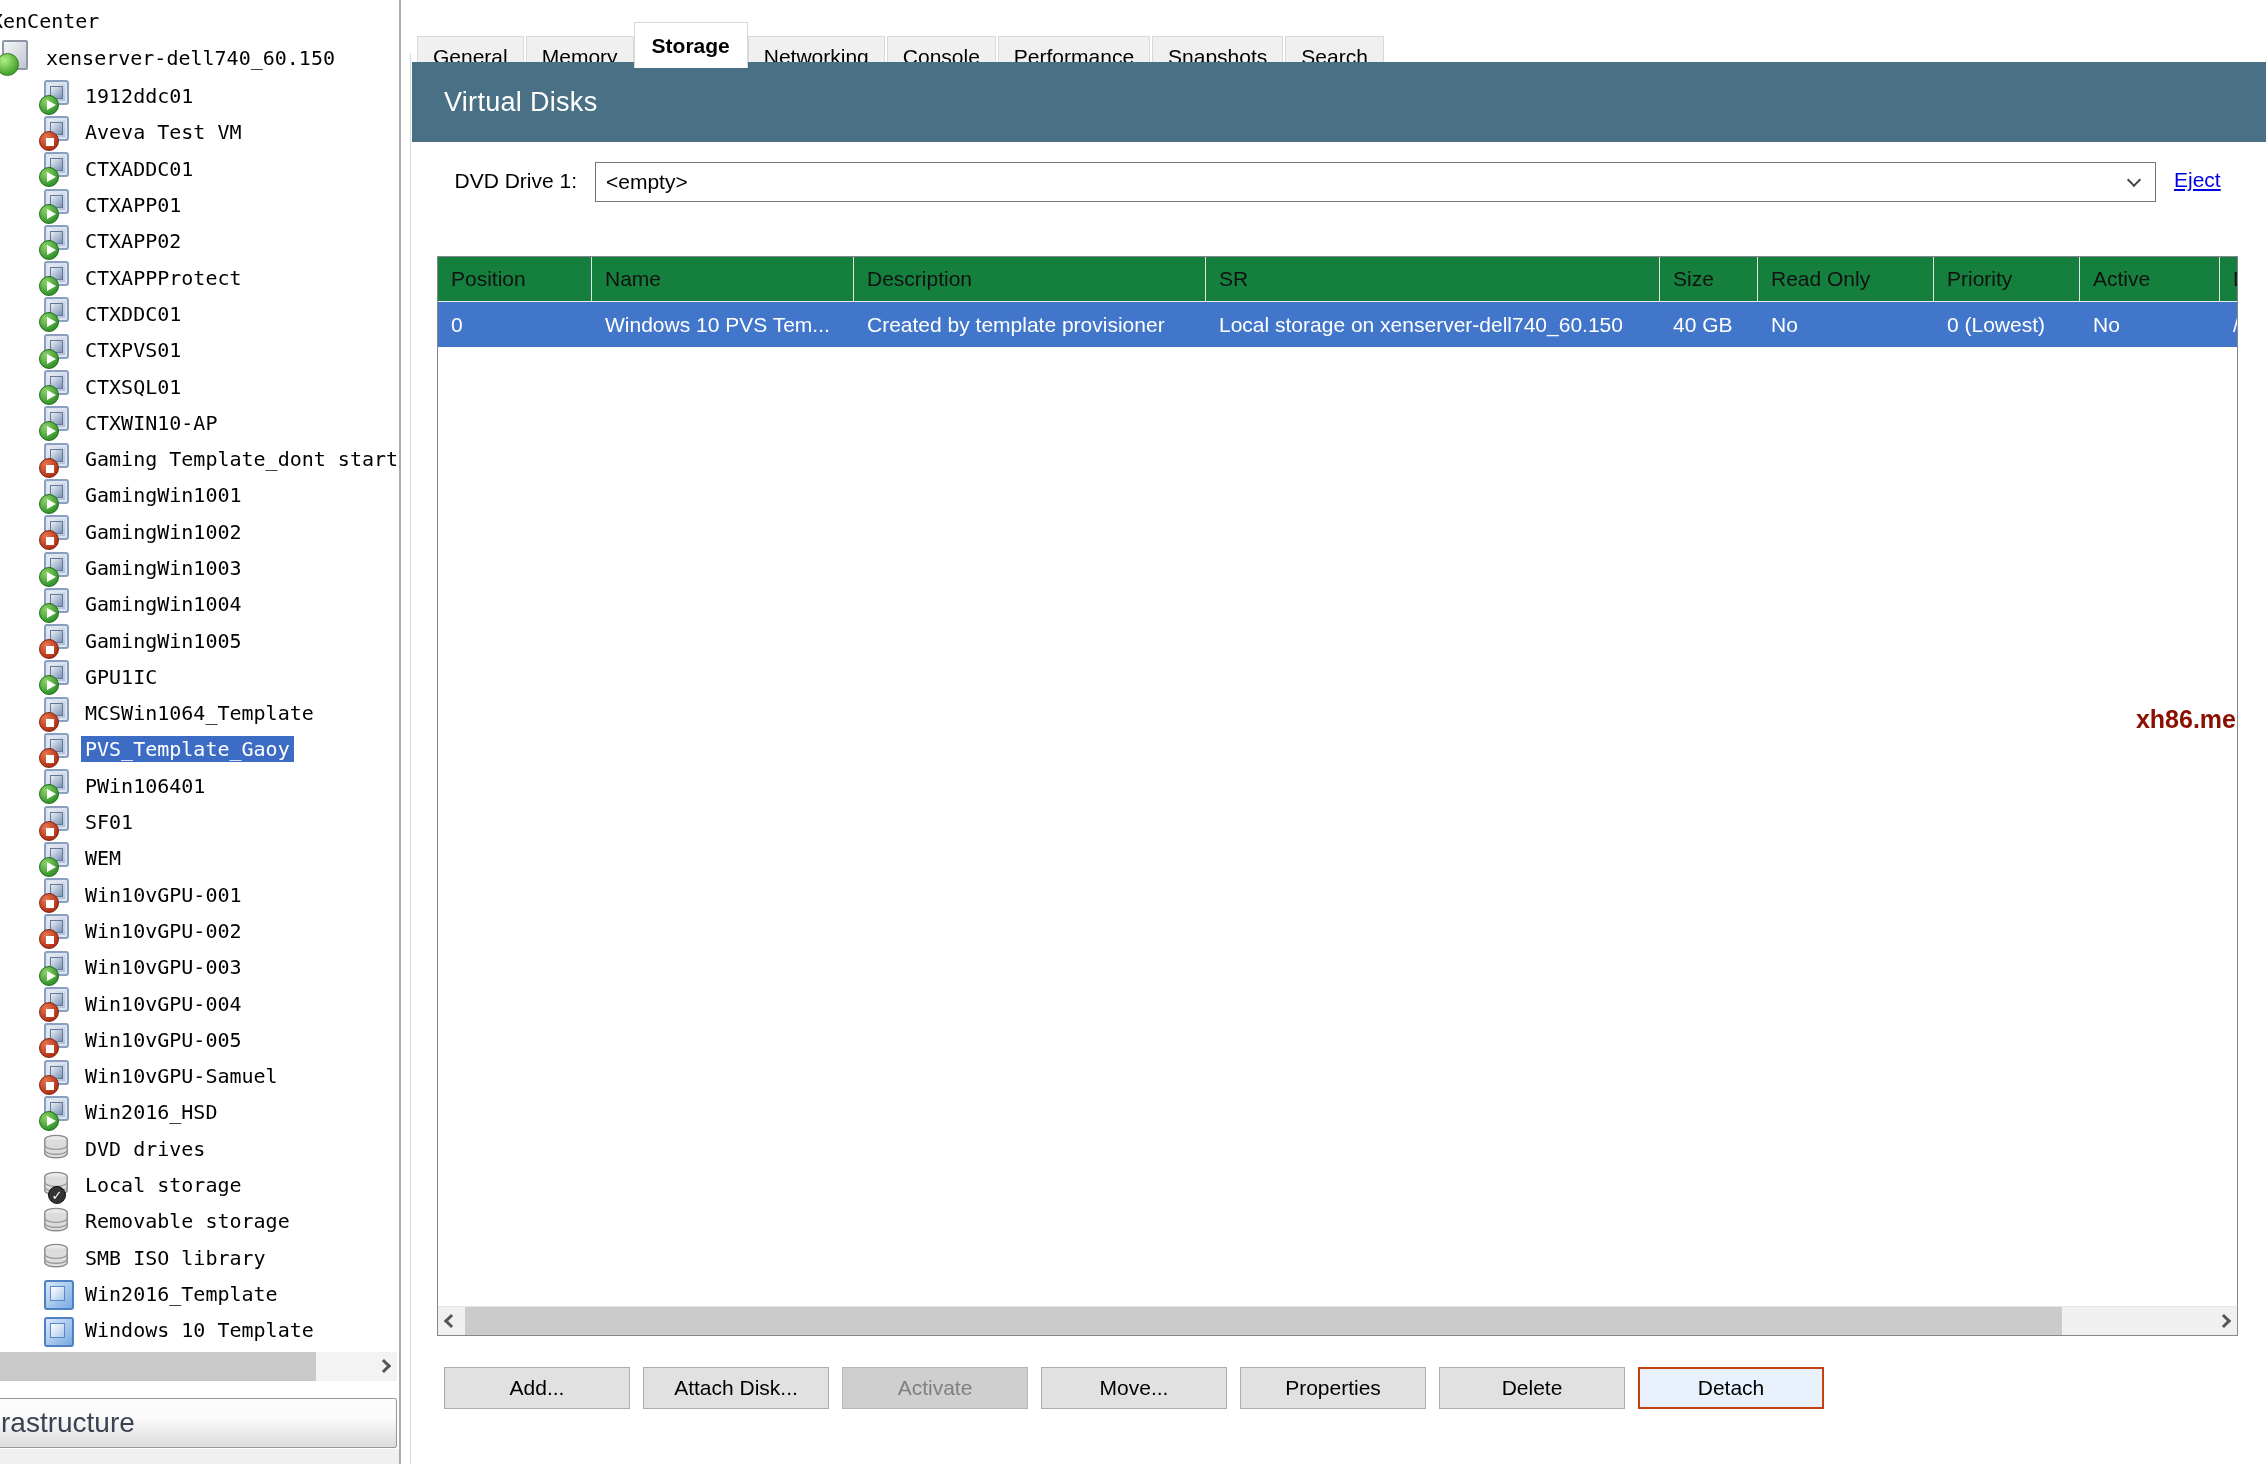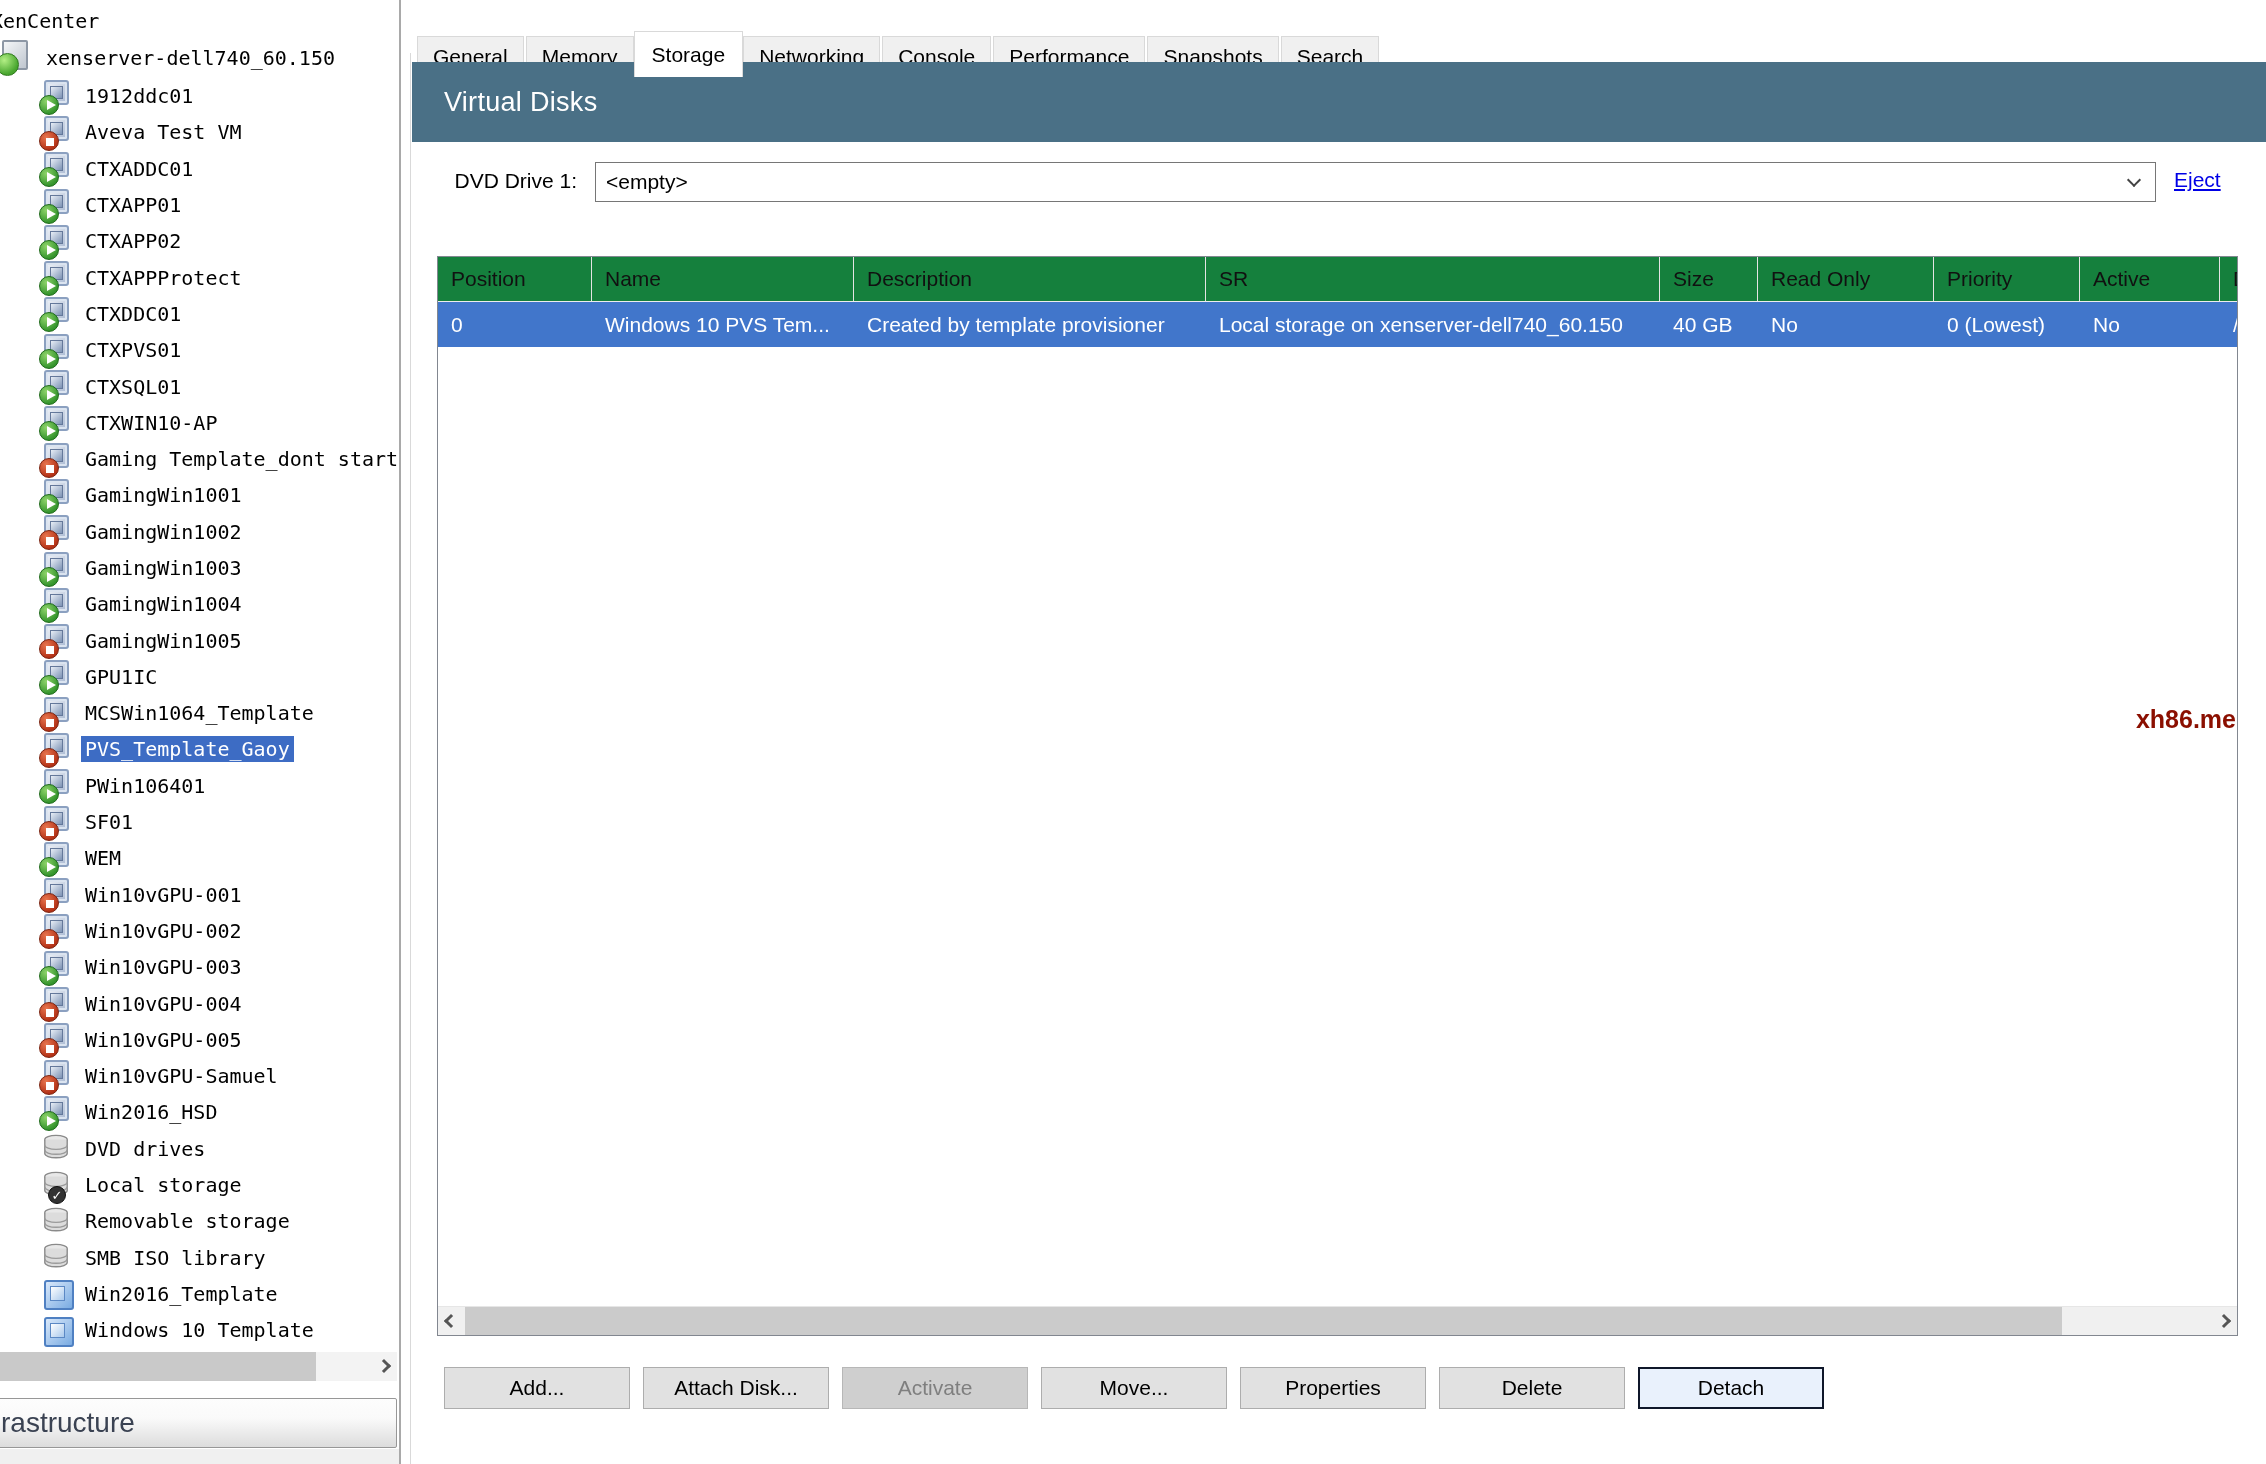--- a/index.html
+++ b/index.html
@@ -69,21 +69,21 @@
   .infra-bar{position:absolute;left:-2px;top:1398px;width:399px;height:50px;
     background:linear-gradient(#fdfdfd,#fafafa 40%,#dcdcdc);border:1px solid #979797;border-radius:2px;
     display:flex;align-items:center;overflow:hidden;}
   .infra-bar .label{font-size:28px;color:#3a4252;margin-left:2px;white-space:nowrap;}
   .sidebar-bottom-strip{position:absolute;left:0;top:1449px;width:399px;height:15px;background:#f0f0f0;}
   
   .main{position:absolute;left:411px;top:0;width:1855px;height:1464px;background:#fff;}
   .tabs{position:absolute;left:6px;top:12px;display:flex;gap:2px;align-items:flex-end;}
   .tab{height:41px;padding:0 15px;background:#f0f0f0;border:1px solid #d9d9d9;
     font-size:21px;display:flex;align-items:center;cursor:default;margin-top:24px;}
-  .tab.active{height:46px;background:#fff;border-bottom:none;margin:0 -2px;padding:8px 17px;position:relative;z-index:2;}
+  .tab.active{height:46px;background:#fff;border-bottom:none;margin:9px -2px;padding:8px 17px;position:relative;z-index:2;font-weight:bold;}
   .panel-header{position:absolute;left:1px;top:62px;width:1854px;height:80px;background:var(--header-bar);
     display:flex;align-items:center;}
   .panel-header .title{color:#fff;font-size:27px;font-weight:400;margin-left:32px;letter-spacing:.3px;}
   .dvd-row{position:absolute;left:0;top:162px;height:40px;}
   .dvd-label{position:absolute;left:1px;top:7px;width:165px;text-align:right;font-size:21px;}
   .dvd-combo{position:absolute;left:184px;top:0;width:1561px;height:40px;background:#fff;border:1px solid #767676;
     display:flex;align-items:center;}
   .dvd-combo .value{font-size:21px;margin-left:10px;flex:1;}
   .dvd-combo .chev{margin-right:16px;margin-top:-4px;}
   .eject-link{position:absolute;left:1763px;top:6px;font-size:21px;color:var(--link);text-decoration:underline;cursor:pointer;}
@@ -101,21 +101,21 @@
     white-space:nowrap;}
   .table-hscroll{position:absolute;left:0;bottom:0;width:100%;height:29px;background:#f0f0f0;border-top:1px solid #e6e6e6;}
   .table-hscroll .arrow-l{position:absolute;left:8px;top:9px;}
   .table-hscroll .thumb{position:absolute;left:27px;top:0;width:1597px;height:28px;background:#cbcbcb;}
   .table-hscroll .arrow-r{position:absolute;right:8px;top:9px;}
   
   .btn-row{position:absolute;left:33px;top:1367px;display:flex;gap:13px;}
   .btn{width:186px;height:42px;background:#e1e1e1;border:1px solid #adadad;
     font-size:21px;display:flex;align-items:center;justify-content:center;cursor:default;}
   .btn.disabled{background:#cfcfcf;color:#7f7f7f;border-color:#b7b7b7;}
-  .btn.focused{background:#e9f1fc;border:2px solid #0f172a;}
+  .btn.focused{background:#e9f1fc;border:2px solid #c2410c;}
 </style>
 </head>
 <body>
 
 <div class="sidebar">
   <div class="tree">
     <div class="trow root">
       <span class="label">XenCenter</span>
     </div>
     <div class="trow server">

